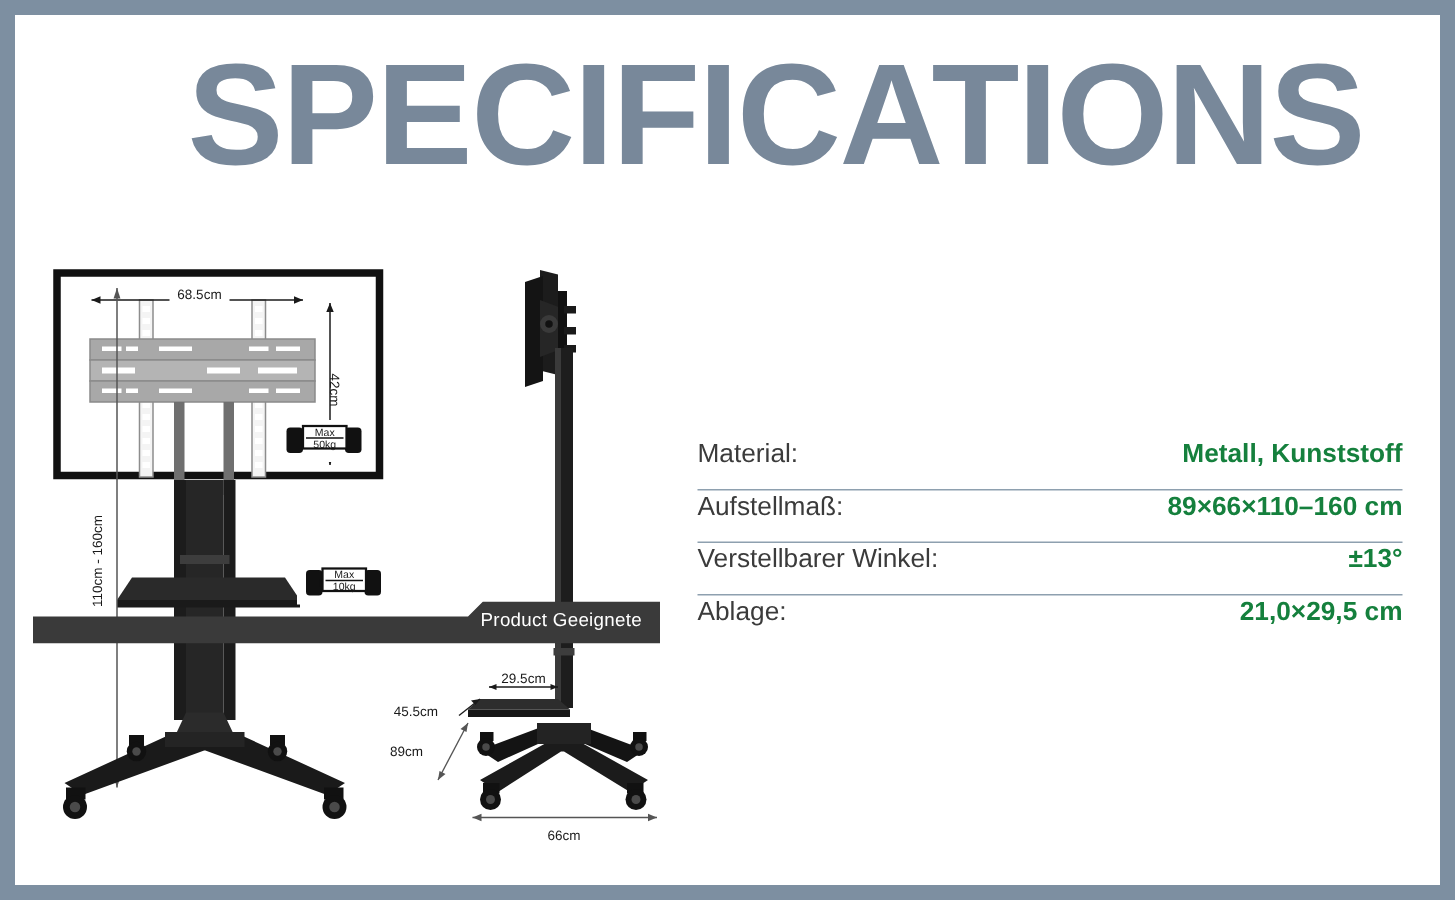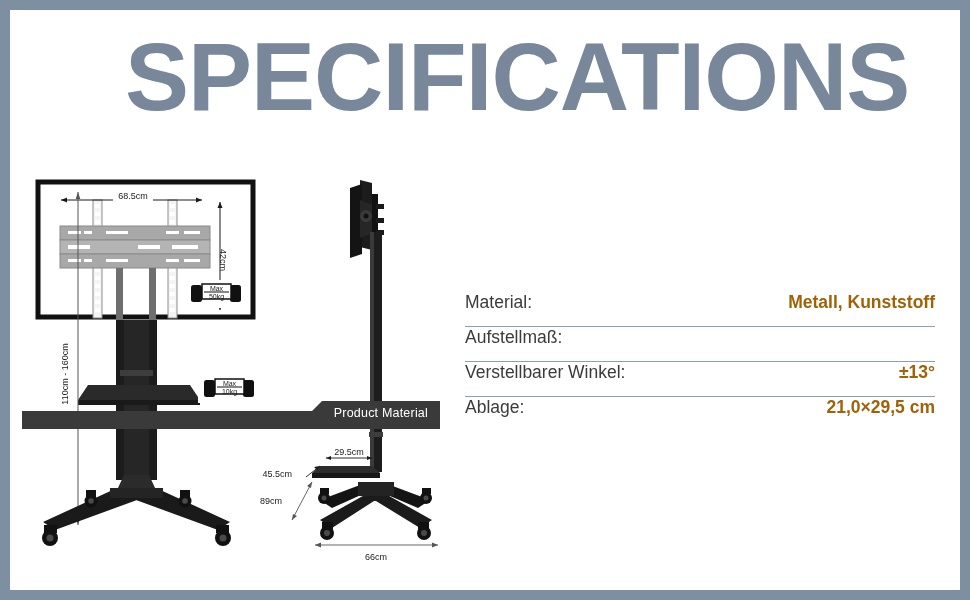--- a/index.html
+++ b/index.html
@@ -75,21 +75,21 @@
     border-bottom: 1px solid #8ea0af;
   }
   .spec-row:last-child { border-bottom: none; }
   .spec-label {
     font-size: 17.5px;
     color: #3b3b3b;
     white-space: nowrap;
   }
   .spec-value {
     font-size: 17.5px;
-    color: #a16207;
+    color: #15803d;
     font-weight: bold;
     text-align: right;
     white-space: nowrap;
   }
   
   .dimtxt { font-family: "Liberation Sans", sans-serif; font-size: 9px; fill: #1a1a1a; }
   .dimtxt-w { font-family: "Liberation Sans", sans-serif; font-size: 7px; fill: #1a1a1a; }
 </style>
 </head>
 <body>
@@ -328,32 +328,33 @@
           <text class="dimtxt" x="356" y="390" text-anchor="middle">66cm</text>
         </g>
       </g>
     </svg>
   </div>
 
   <div class="ribbon">
     <svg width="418" height="28" viewBox="0 0 418 28">
       <polygon points="0,10 290,10 300,0 418,0 418,28 0,28" fill="#3a3a3a"></polygon>
     </svg>
-    <span class="ribbon-label">Product Material</span>
+    <span class="ribbon-label">Product Geeignete</span>
   </div>
 
   <div class="spec-table">
 
     <div class="spec-row">
       <span class="spec-label">Material:</span>
       <span class="spec-value">Metall, Kunststoff</span>
     </div>
 
     <div class="spec-row">
       <span class="spec-label">Aufstellmaß:</span>
+      <span class="spec-value">89×66×110–160 cm</span>
     </div>
 
 
     <div class="spec-row">
       <span class="spec-label">Verstellbarer Winkel:</span>
       <span class="spec-value">±13°</span>
     </div>
 
     <div class="spec-row">
       <span class="spec-label">Ablage:</span>

